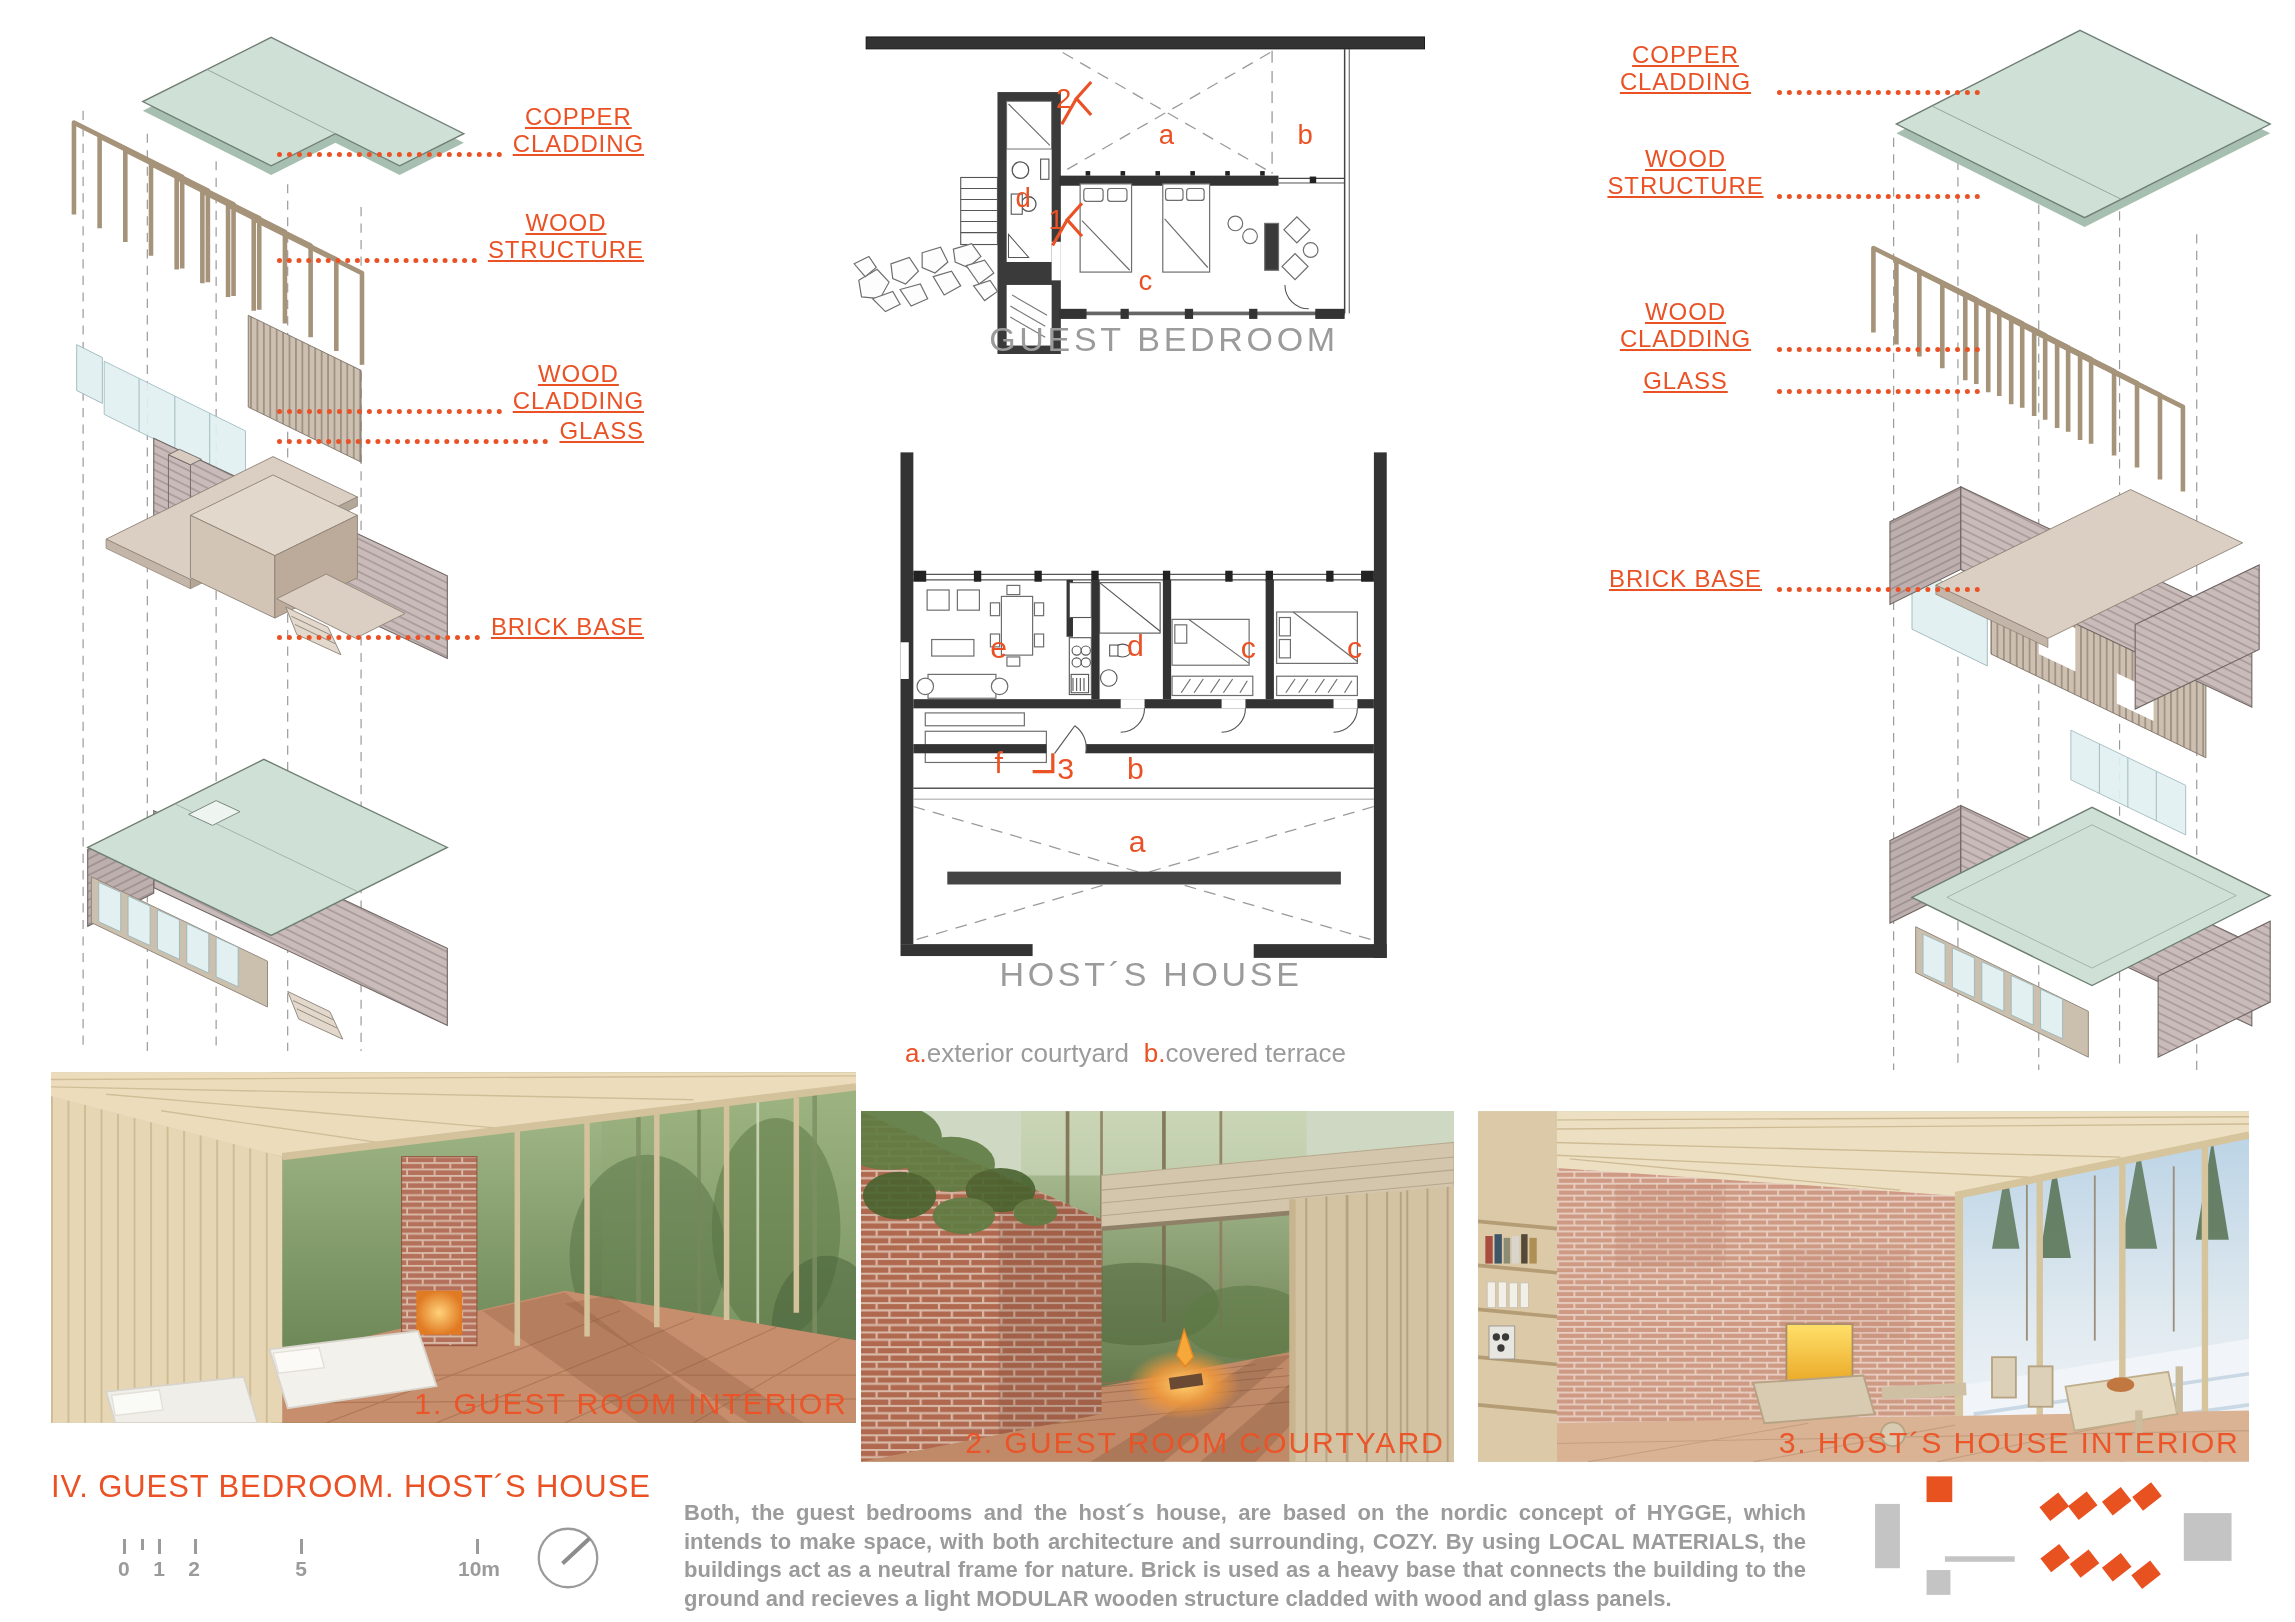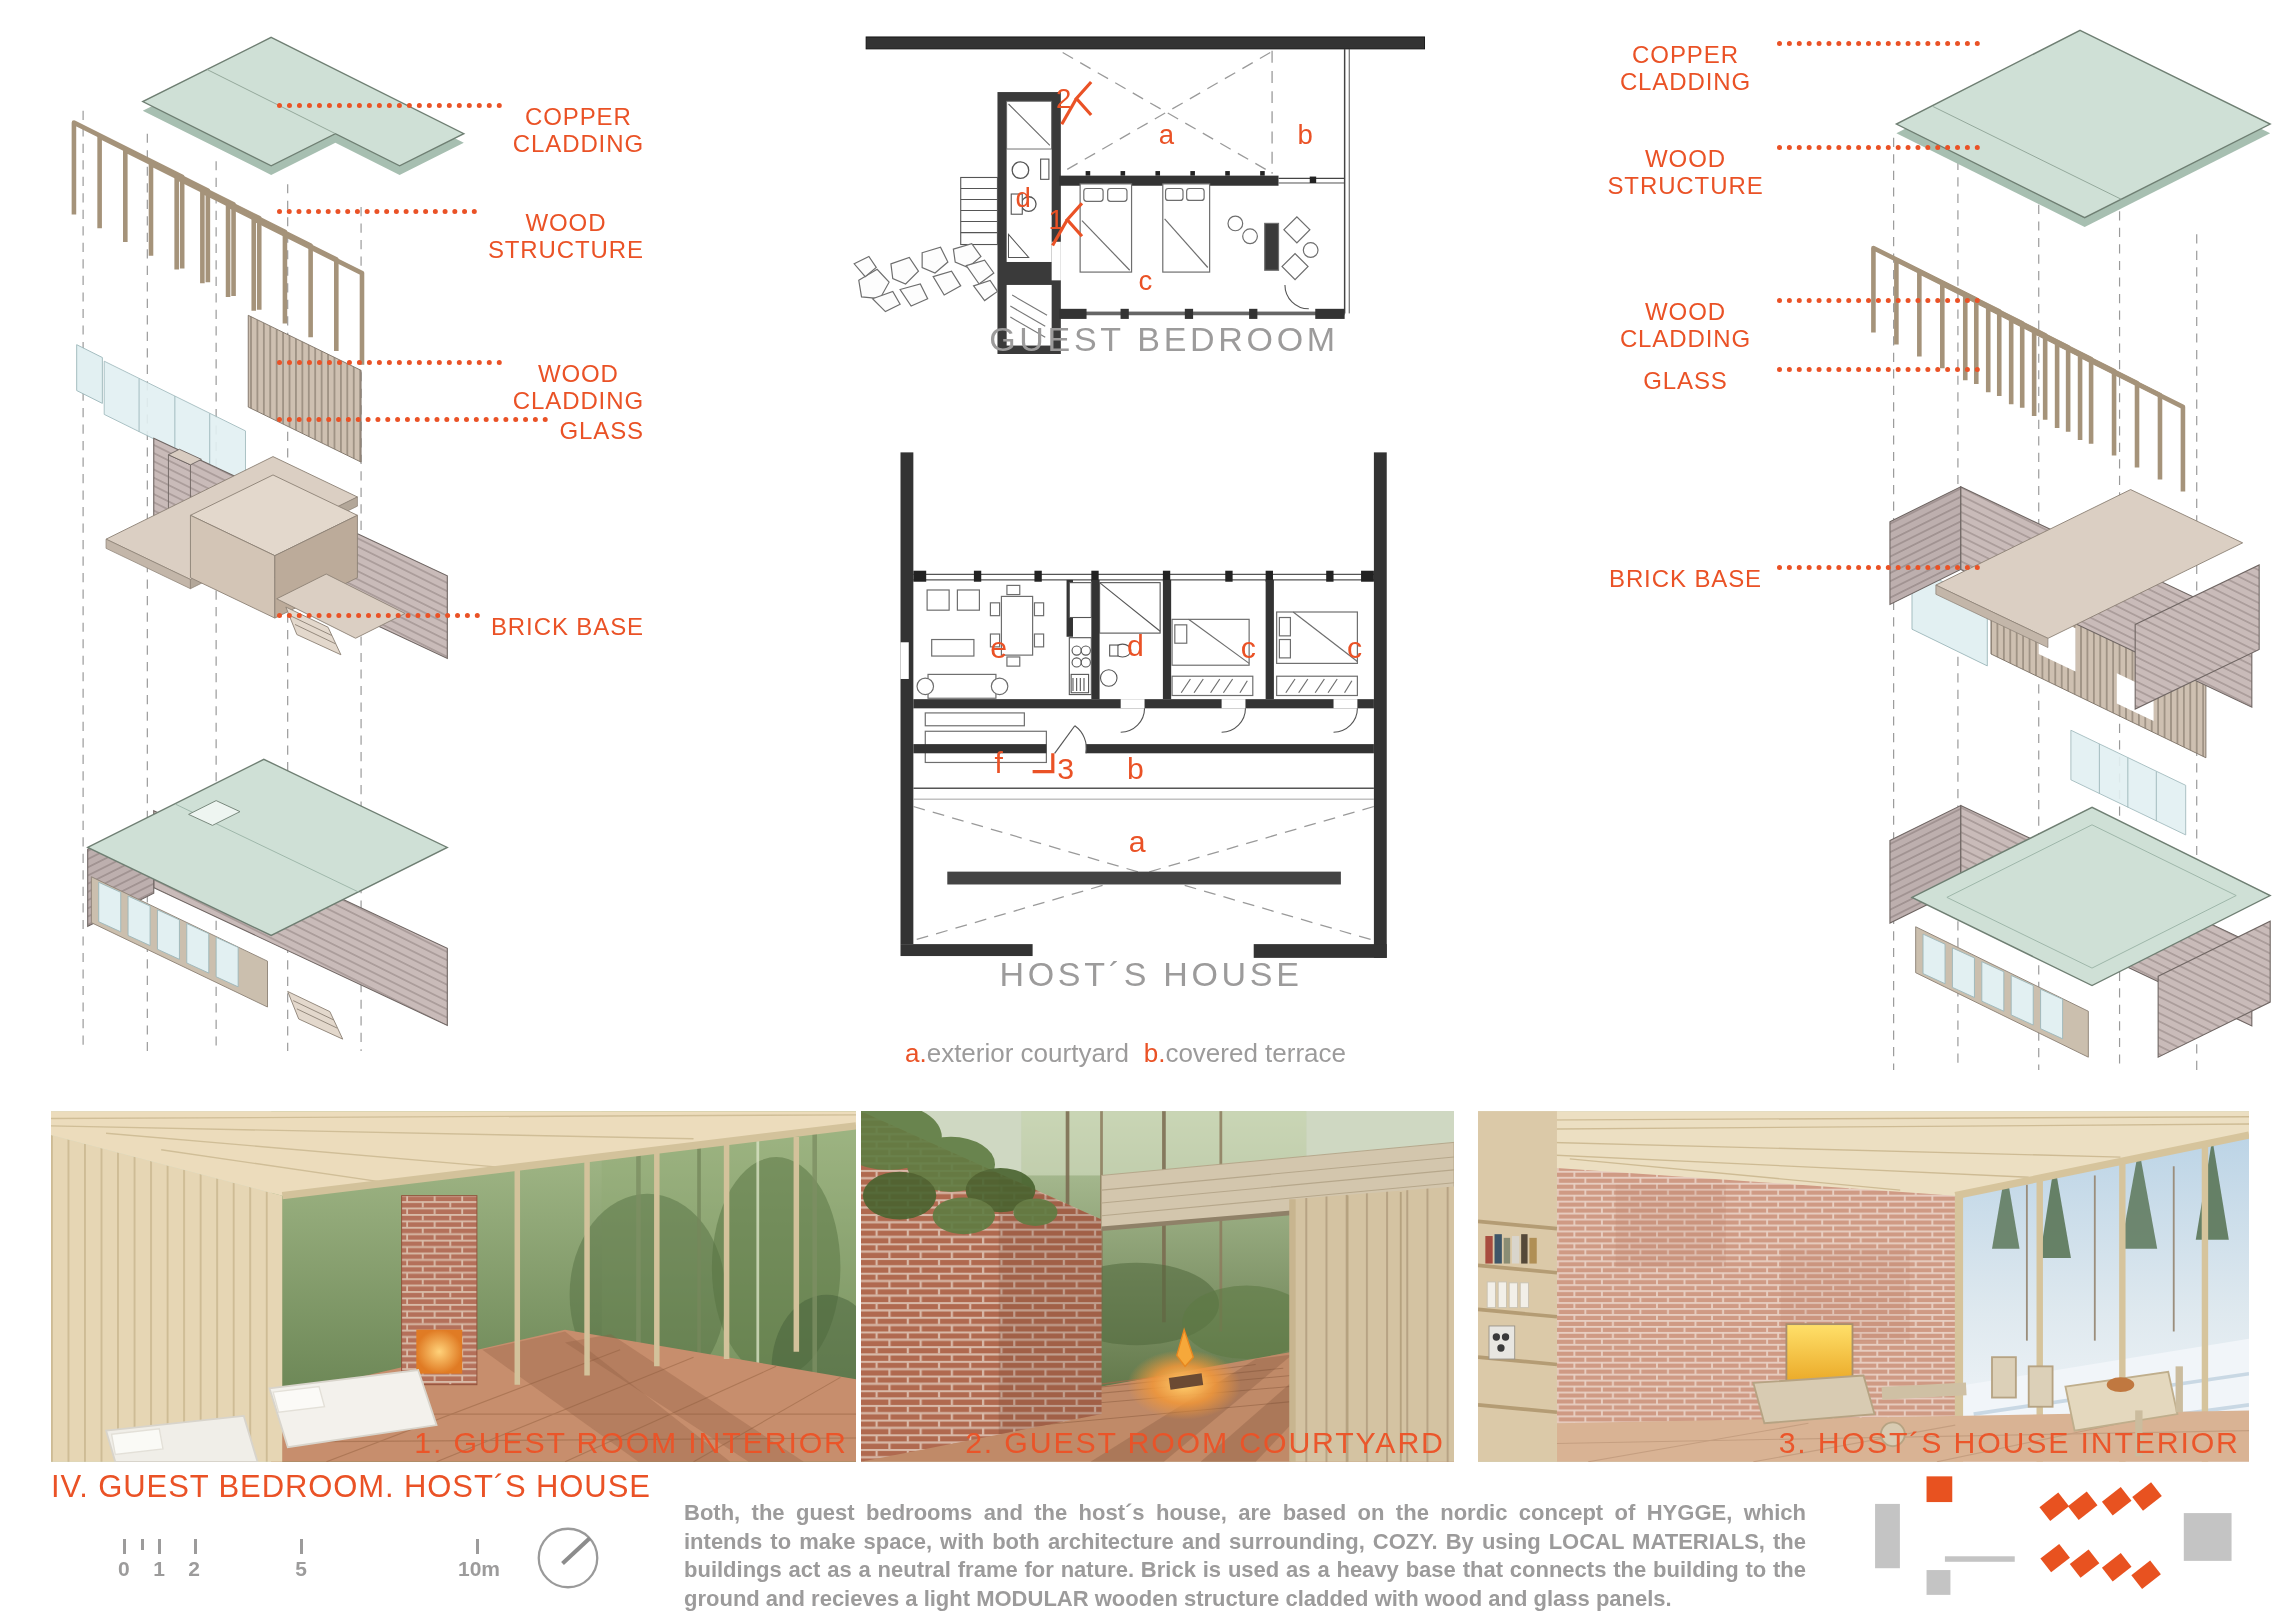--- a/index.html
+++ b/index.html
@@ -4,22 +4,22 @@
 <style>
   * { margin:0; padding:0; box-sizing:border-box; }
   html,body { background:#ffffff; }
   body { width:2296px; height:1623px; position:relative; overflow:hidden;
          font-family:"Liberation Sans", sans-serif; }
   #board { position:absolute; inset:0; background:#fff; }
 
   .abs { position:absolute; }
 
   
-  .lrow { position:absolute; display:flex; align-items:flex-start;
-          color:#EA5226; font-size:24px; line-height:27px; letter-spacing:0.9px; }
+  .lrow { position:absolute; display:flex; align-items:flex-end;
+          color:#EA5226; font-size:24px; line-height:27px; letter-spacing:0.9px;text-decoration:underline; }
   .lrow .txt { white-space:pre-line; text-align:center; }
   .lrow .dots { flex:1; height:0; border-bottom:5.5px dotted #EA5226; margin:0 11px; }
   .lrow-l { left:266px; width:378px; justify-content:flex-end; }
   .lrow-r { left:1605px; width:386px; }
   .lrow-r .txt { width:161px; }
 
   
   .plan-title { position:absolute; color:#9C9B9B; font-size:34px;
                 letter-spacing:3.7px; text-align:center; width:404px; }
   .legend { position:absolute; left:905px; top:1036px; width:487px;
@@ -539,21 +539,21 @@
     </div>
   <div class="lrow lrow-r" style="top:367px">
       <div class="txt">GLASS</div>
       <div class="dots"></div>
     </div>
   <div class="lrow lrow-r" style="top:565px">
       <div class="txt">BRICK BASE</div>
       <div class="dots"></div>
     </div>
 
-  <div class="render" style="left:51px;top:1111px;width:805px;height:351px">
+  <div class="render" style="left:51px;top:1072px;width:805px;height:351px">
     <svg width="805" height="351" viewBox="0 0 877 382">
       <rect x="240" y="0" width="637" height="382" fill="url(#f1grad)"></rect>
       <rect x="600" y="0" width="277" height="382" fill="#8ea872" opacity="0.35"></rect>
       <ellipse cx="650" cy="200" rx="85" ry="110" fill="#4f6a3e" opacity="0.45"></ellipse>
       <ellipse cx="790" cy="170" rx="70" ry="120" fill="#55713f" opacity="0.5"></ellipse>
       <ellipse cx="845" cy="280" rx="60" ry="80" fill="#46603a" opacity="0.5"></ellipse>
       <line x1="640" y1="20" x2="640" y2="300" stroke="#7d8f63" stroke-width="5" opacity="0.8"></line>
       <line x1="706" y1="10" x2="706" y2="290" stroke="#76885c" stroke-width="4" opacity="0.8"></line>
       <line x1="770" y1="10" x2="770" y2="280" stroke="#d9e2c4" stroke-width="3" opacity="0.8"></line>
       <line x1="832" y1="20" x2="832" y2="300" stroke="#7d8f63" stroke-width="5" opacity="0.8"></line>

